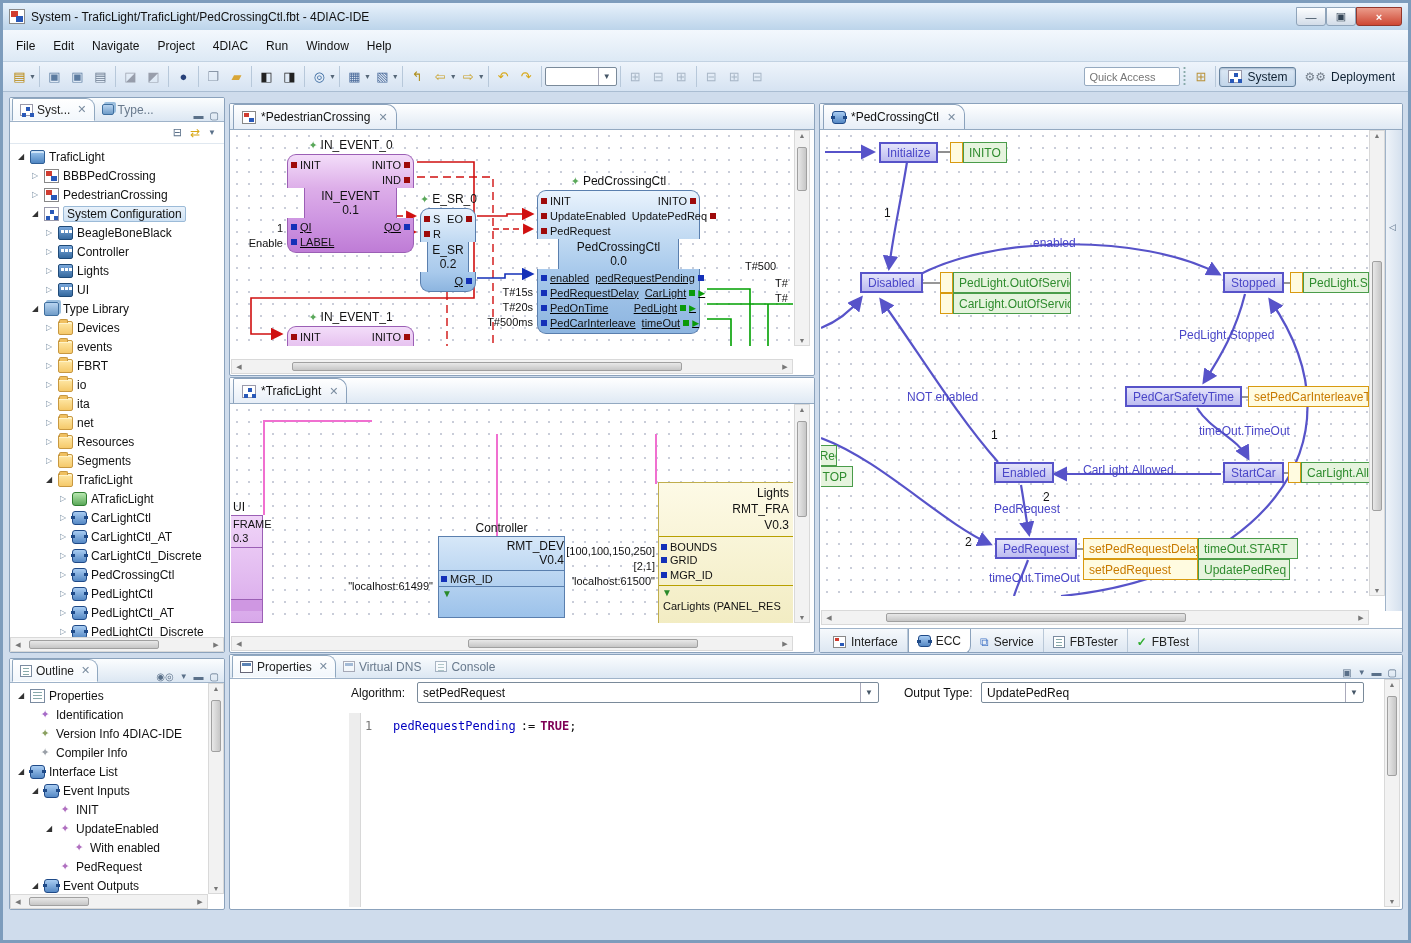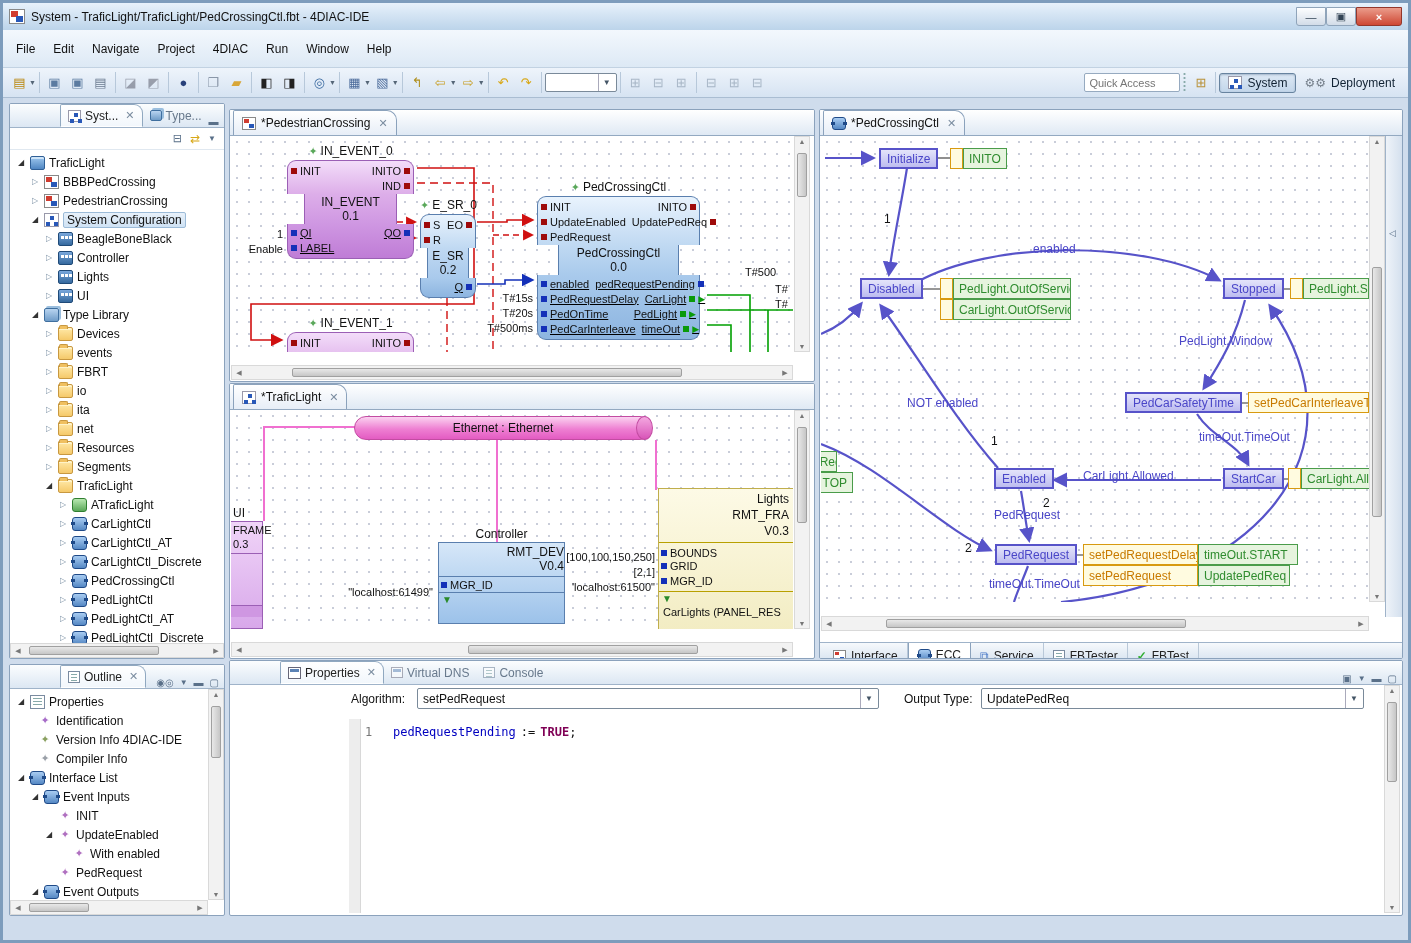--- a/index.html
+++ b/index.html
@@ -4,36 +4,36 @@
 <style>
   * { margin:0; padding:0; box-sizing:border-box; }
   html,body { width:1411px; height:943px; font-family:"Liberation Sans",sans-serif; font-size:12px; background:#6a8cb0; overflow:hidden; }
   .win { position:relative; width:1411px; height:943px; border:3px solid #7na0c0; border:3px solid #7d9cbc; background:#cfdcec; }
   
   .titlebar { height:27px; background:linear-gradient(#e7f1fb,#bcd4ea); display:flex; align-items:center; padding:0 6px; gap:6px; }
   .title-text { font-size:12px; color:#111; }
   .winbtns { margin-left:auto; display:flex; }
   .wbtn { width:30px; height:19px; border:1px solid #8fa4ba; background:linear-gradient(#fdfeff,#d2dce8); color:#345; font-size:11px; display:flex; align-items:center; justify-content:center; border-radius:0 0 3px 3px; }
   .wbtn.close { width:46px; background:linear-gradient(#eb9c8b,#ce4733); border-color:#93362a; color:#fff; font-weight:bold; }
-  .menubar { height:38px; background:linear-gradient(#f3f8fd,#dde9f5); display:flex; align-items:center; padding:0 4px; border-bottom:1px solid #c2d2e2; }
+  .menubar { height:32px; background:linear-gradient(#f3f8fd,#dde9f5); display:flex; align-items:center; padding:0 4px; border-bottom:1px solid #c2d2e2; }
   .menu-item { padding:2px 9px; color:#111; }
   .toolbar { height:30px; background:linear-gradient(#eef4fb,#d6e3f2); display:flex; align-items:center; padding:0 5px; border-bottom:1px solid #aabdd2; }
   .tbi { width:23px; height:22px; display:flex; align-items:center; justify-content:center; font-size:13px; color:#4a6078; border-radius:3px; flex:none; }
   .tbi.dis { opacity:.38; }
   .dd { font-size:7px; color:#567; margin-left:-2px; }
   .tsep { width:1px; height:21px; background:#b7c8da; margin:0 3px; flex:none; }
   .qa-input { width:96px; height:19px; border:1px solid #96aac0; border-radius:2px; font-size:11px; padding:0 4px; color:#555; font-family:"Liberation Sans",sans-serif; }
   .persp { display:flex; align-items:center; gap:5px; padding:2px 8px; border-radius:3px; color:#123; }
   .persp.sel { border:1px solid #67839f; background:linear-gradient(#dde9f5,#c2d6ea); box-shadow:inset 0 1px 2px rgba(90,120,150,.45); }
   
   .bench { position:relative; height:822px; background:#cfdcec; }
   .panel { position:absolute; background:#fff; border:1px solid #8ba2bc; border-radius:2px; overflow:hidden; }
   .vtabs { height:24px; background:linear-gradient(#fbfdfe,#dce7f3); border-bottom:1px solid #9fb3c9; display:flex; align-items:flex-end; padding-left:2px; }
   .vtab { height:23px; display:flex; align-items:center; gap:4px; padding:0 7px; font-size:12px; color:#222; }
-  .vtab.sel { background:linear-gradient(#ffffff,#f2f7fc); border:1px solid #90a8c0; border-bottom-color:#fff; border-radius:2px 9px 0 0;margin-left:48px; }
+  .vtab.sel { background:linear-gradient(#ffffff,#f2f7fc); border:1px solid #90a8c0; border-bottom-color:#fff; border-radius:2px 9px 0 0; }
   .vtab.dim { color:#68798c; }
   .xclose { color:#7b8da0; font-size:11px; margin-left:3px; }
   .vt-icons { margin-left:auto; display:flex; align-items:center; gap:6px; padding-right:5px; color:#5a7089; font-size:10px; }
   
   .tree { padding-top:3px; }
   .trow { display:flex; align-items:center; height:19px; gap:4px; white-space:nowrap; }
   .trow.sel .tl { background:linear-gradient(#e8f1fa,#cfe2f4); border:1px solid #9cbbd8; border-radius:2px; padding:0 3px; }
   .tw { width:10px; text-align:center; font-size:8px; color:#7d92a6; flex:none; }
   .tw.exp { color:#333; }
   .tl { font-size:12px; color:#111; }
@@ -100,21 +100,21 @@
   .devbox { position:absolute; border:1px solid; font-size:11px; color:#111; }
   .devrow { display:flex; align-items:center; height:15px; gap:3px; padding:0 2px; }
   .ctrtxt { text-align:right; font-size:12px; }
   
   .state { position:absolute; height:21px; border:2px solid #5753c9; background:linear-gradient(#e4e4fa,#bdbcf0); color:#4a46c8; font-size:12px; display:flex; align-items:center; justify-content:center; padding:0 6px; white-space:nowrap; }
   .act { position:absolute; height:21px; border:1px solid; font-size:12px; display:flex; align-items:center; padding:0 5px; white-space:nowrap; overflow:hidden; }
   .act.alg { border-color:#d89a10; background:#fffbe0; color:#c87a00; }
   .act.ev { border-color:#4a9c4a; background:#e6f4de; color:#2f8c2f; }
   .tlabel { position:absolute; color:#4a46c8; font-size:12px; white-space:nowrap; }
   .tnum { position:absolute; color:#111; font-size:12px; }
-  .btabs { position:absolute; left:0; right:0; bottom:0; height:16px; background:linear-gradient(#f6f9fc,#dde7f2); border-top:1px solid #9fb3c9; display:flex; align-items:flex-start; padding-left:4px; }
+  .btabs { position:absolute; left:0; right:0; bottom:0; height:24px; background:linear-gradient(#f6f9fc,#dde7f2); border-top:1px solid #9fb3c9; display:flex; align-items:flex-start; padding-left:4px; }
   .btab { height:25px; display:flex; align-items:center; gap:5px; padding:0 9px; font-size:12px; color:#222; border-right:1px solid #b9c8d8; }
   .btab.sel { background:#fff; border:1px solid #8ba2bc; border-top:none; border-radius:0 0 8px 3px; }
   
   .side-btn { border-top:1px solid #c0c8d2; border-bottom:1px solid #9aa6b4; background:linear-gradient(#fcfdfe,#dfe5ec); height:22px; display:flex; align-items:center; padding:0 6px; font-size:12px; color:#222; }
   .combo { position:absolute; height:21px; border:1px solid #7a8a9a; border-radius:2px; background:#fff; display:flex; align-items:center; font-size:12px; padding:0 5px; color:#111; }
   .combo .ca { margin-left:auto; font-size:8px; color:#456; border-left:1px solid #aab; padding-left:4px; height:100%; display:flex; align-items:center; }
   .statusbar { height:33px; background:linear-gradient(#eef2fa,#dfe6f4); border-top:1px solid #b6c4d6; display:flex; align-items:center; padding:0 9px; position:relative; }
   .status-msg { color:#cc0000; font-size:12px; }
   .drag-dots { position:absolute; left:1108px; top:7px; width:4px; height:20px; background-image:radial-gradient(circle,#8a97a8 1px,transparent 1.2px); background-size:4px 5px; }
   .palette-strip { position:absolute; top:0; bottom:0; width:17px; background:linear-gradient(90deg,#eef3f9,#d4e0ee); border-left:1px solid #9fb3c9; }
@@ -656,24 +656,20 @@
             <span class="xclose">✕</span>
         </span>
       </div>
       <div class="canvas" style="left:1px;top:26px;width:562px;height:219px">
         <svg class="lay" width="562" height="219">
           <path d="M141,17 L33,17 L33,111" stroke="#f070d0" stroke-width="2" fill="none"></path>
           <path d="M266,30 L266,133" stroke="#f070d0" stroke-width="2" fill="none"></path>
           <path d="M425,30 L425,80" stroke="#f070d0" stroke-width="2" fill="none"></path>
         </svg>
 
-        <div style="position:absolute;left:123px;top:6px;width:298px;height:24px;border-radius:12px;background:linear-gradient(#fbd2f0,#ee7fd2 55%,#e35cc2);border:1px solid #c34ba2;display:flex;align-items:center;justify-content:center">
-          <span style="font-size:12px;color:#111">Ethernet : Ethernet</span>
-          <span style="position:absolute;right:-2px;top:-1px;width:17px;height:24px;border-radius:50%;background:linear-gradient(#f4a8e0,#d854b8);border:1px solid #c34ba2"></span>
-        </div>
 
         <span class="dev-label" style="left:2px;top:96px">UI</span>
         <div class="devbox" style="left:-6px;top:111px;width:38px;height:108px;border-color:#9b5fb5;background:linear-gradient(#f0d4f8,#d8a8ea)">
           <div style="padding:2px 16px 0 7px">FRAME</div>
           <div style="padding:2px 0 3px 7px">0.3</div>
           <div style="border-top:1px solid #9b5fb5;height:52px"></div>
           <div style="border-top:1px solid #9b5fb5;height:12px;background:#cf97e2"></div>
         </div>
 
         <span class="dev-label" style="left:207px;top:117px;width:127px;text-align:center">Controller</span>
@@ -827,21 +823,21 @@
 
         <div class="act ev" style="left:-14px;top:315px;width:30px;justify-content:flex-start">
             <span>dReq</span>
           </div>
         <div class="act ev" style="left:-14px;top:336px;width:46px;justify-content:flex-end">
             <span>TOP</span>
           </div>
 
         <span class="tnum" style="left:63px;top:76px">1</span>
         <span class="tlabel" style="left:212px;top:106px">enabled</span>
-        <span class="tlabel" style="left:358px;top:198px">PedLight.Window</span>
+        <span class="tlabel" style="left:358px;top:198px">PedLight.Stopped</span>
         <span class="tlabel" style="left:378px;top:294px">timeOut.TimeOut</span>
         <span class="tlabel" style="left:262px;top:333px">CarLight.Allowed</span>
         <span class="tlabel" style="left:86px;top:260px">NOT enabled</span>
         <span class="tnum" style="left:170px;top:298px">1</span>
         <span class="tnum" style="left:222px;top:360px">2</span>
         <span class="tlabel" style="left:173px;top:372px">PedRequest</span>
         <span class="tnum" style="left:144px;top:405px">2</span>
         <span class="tlabel" style="left:168px;top:441px">timeOut.TimeOut</span>
       </div>
       <div class="sbv" style="left:549px;top:26px;height:466px">

